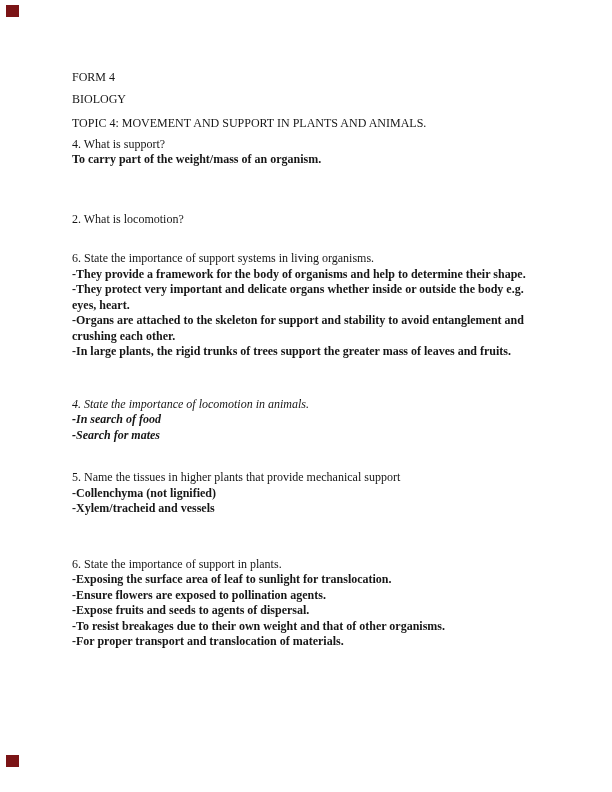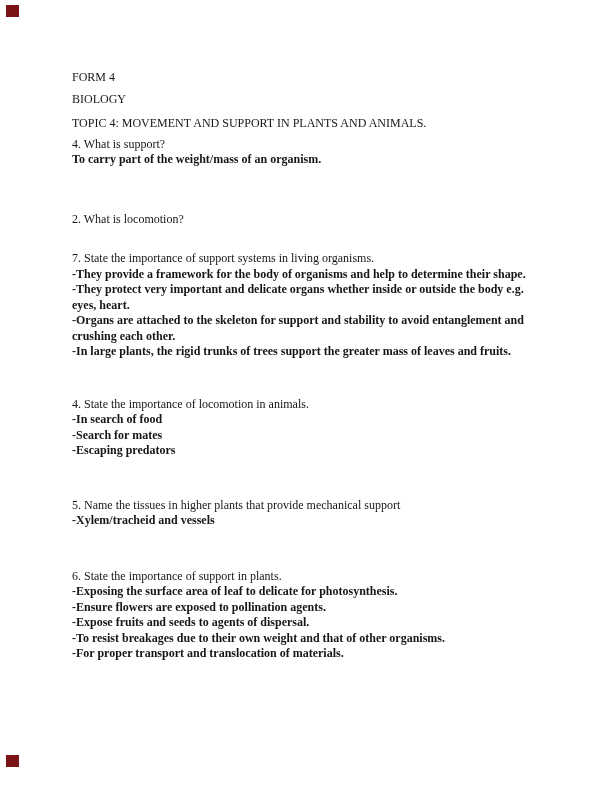--- a/index.html
+++ b/index.html
@@ -30,21 +30,21 @@
   }
   p { margin: 0; padding: 0; }
   .q { font-weight: normal; }
   .a { font-weight: bold; }
   .mb-form { margin-bottom: 6.5px; }
   .mb-subject { margin-bottom: 8px; font-family: Liberation Serif, serif; }
   .mb-topic { margin-bottom: 5.5px; }
   .s1 { margin-bottom: 26px; }
   .s2 { margin-bottom: 24px; margin-top: 44px; }
   .s3 { margin-bottom: 37px; }
-  .s4 { margin-bottom: 39px; }
+  .s4 { margin-bottom: 27px; font-style: italic; }
   .s5 { margin-bottom: 40px; }
   .s6 { margin-bottom: 0; }
 </style>
 </head>
 <body>
 
 <div class="page">
 
   <div class="corner-mark top" style="background-color:#7b1416"></div>
 
@@ -59,42 +59,42 @@
     <section class="s1">
       <p class="q">4. What is support?</p>
       <p class="a">To carry part of the weight/mass of an organism.</p>
     </section>
 
     <section class="s2">
       <p class="q">2. What is locomotion?</p>
     </section>
 
     <section class="s3">
-      <p class="q">7. State the importance of support systems in living organisms.</p>
+      <p class="q">6. State the importance of support systems in living organisms.</p>
       <p class="a">-They provide a framework for the body of organisms and help to determine their shape.</p>
       <p class="a">-They protect very important and delicate organs whether inside or outside the body e.g. eyes, heart.</p>
       <p class="a">-Organs are attached to the skeleton for support and stability to avoid entanglement and crushing each other.</p>
       <p class="a">-In large plants, the rigid trunks of trees support the greater mass of leaves and fruits.</p>
     </section>
 
     <section class="s4">
       <p class="q">4. State the importance of locomotion in animals.</p>
       <p class="a">-In search of food</p>
       <p class="a">-Search for mates</p>
-      <p class="a">-Escaping predators</p>
     </section>
 
     <section class="s5">
       <p class="q">5. Name the tissues in higher plants that provide mechanical support</p>
+      <p class="a">-Collenchyma (not lignified)</p>
       <p class="a">-Xylem/tracheid and vessels</p>
     </section>
 
     <section class="s6">
       <p class="q">6. State the importance of support in plants.</p>
-      <p class="a">-Exposing the surface area of leaf to delicate for photosynthesis.</p>
+      <p class="a">-Exposing the surface area of leaf to sunlight for translocation.</p>
       <p class="a">-Ensure flowers are exposed to pollination agents.</p>
       <p class="a">-Expose fruits and seeds to agents of dispersal.</p>
       <p class="a">-To resist breakages due to their own weight and that of other organisms.</p>
       <p class="a">-For proper transport and translocation of materials.</p>
     </section>
 
   </div>
 </div>
 
 </body></html>

